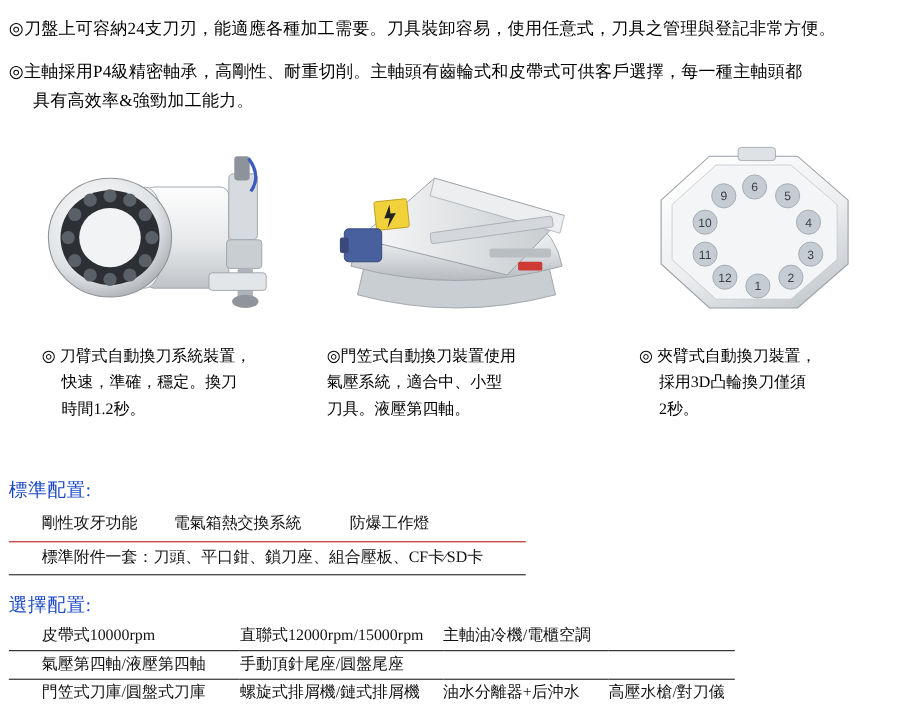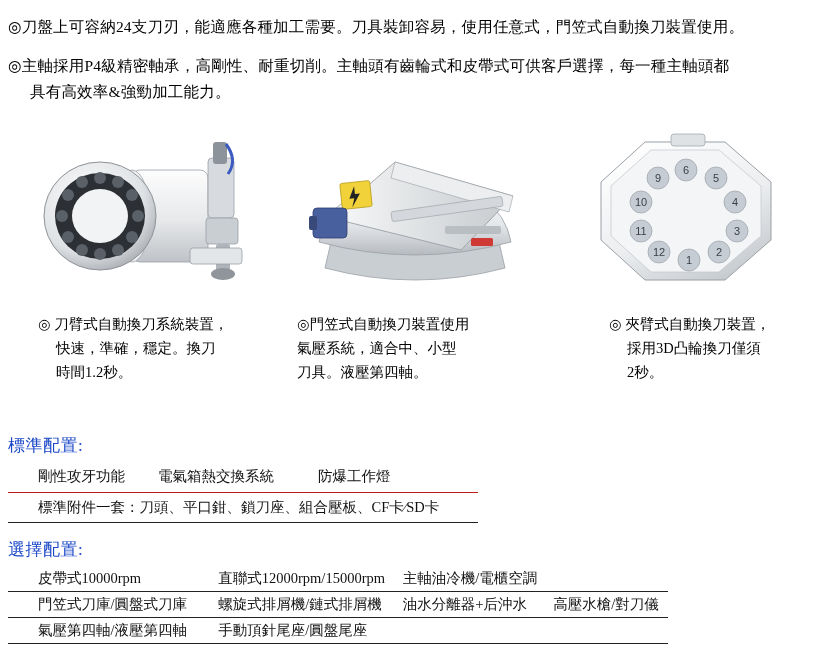--- a/index.html
+++ b/index.html
@@ -70,21 +70,21 @@
     font-size: 14.5px;
     line-height: 24px;
     color: #000;
   }
   .caption .ind {
     display: block;
     padding-left: 18px;
   }
   .cap1 { top: 312px; left: 38px; width: 250px; }
   .cap2 { top: 312px; left: 297px; width: 235px; }
-  .cap3 { top: 312px; left: 609px; width: 220px; }
+  .cap3 { top: 312px; left: 581px; width: 220px; }
 
   
   .sec-title {
     position: absolute;
     font-size: 17px;
     color: #1a48c8;
     font-weight: normal;
     letter-spacing: 0.5px;
     text-align: center;
   }
@@ -137,21 +137,21 @@
   .opt-table td.c4 { width: 120px; }
   .opt-table tr.topline td { border-top: 1px solid #222; }
   .opt-table tr.botline td { border-bottom: 1px solid #222; }
 </style>
 </head>
 <body>
 
 <div class="page">
 
   <div class="intro">
-    <div class="bullet-line">◎刀盤上可容納24支刀刃，能適應各種加工需要。刀具裝卸容易，使用任意式，門笠式自動換刀裝置使用。</div>
+    <div class="bullet-line">◎刀盤上可容納24支刀刃，能適應各種加工需要。刀具裝卸容易，使用任意式，刀具之管理與登記非常方便。</div>
     <div class="bullet-line second">
       <span>◎主軸採用P4級精密軸承，高剛性、耐重切削。主軸頭有齒輪式和皮帶式可供客戶選擇，每一種主軸頭都</span>
       <span class="cont">具有高效率&amp;強勁加工能力。</span>
     </div>
   </div>
 
   <div class="photos">
 
     <div class="photo p1">
       <svg width="230" height="165" viewBox="0 0 230 165">
@@ -304,28 +304,28 @@
 
   <div class="sec-title opt-title">選擇配置:</div>
   <table class="opt-table">
     <tbody>
         <tr>
       <td class="c1">皮帶式10000rpm</td>
       <td class="c2">直聯式12000rpm/15000rpm</td>
       <td class="c3">主軸油冷機/電櫃空調</td>
       <td class="c4"></td>
     </tr>
+    <tr class="topline botline">
+      <td class="c1">氣壓第四軸/液壓第四軸</td>
+      <td class="c2">手動頂針尾座/圓盤尾座</td>
+      <td class="c3"></td>
+      <td class="c4"></td>
+    </tr>
     <tr class="topline">
       <td class="c1">門笠式刀庫/圓盤式刀庫</td>
       <td class="c2">螺旋式排屑機/鏈式排屑機</td>
       <td class="c3">油水分離器+后沖水</td>
       <td class="c4">高壓水槍/對刀儀</td>
     </tr>
-    <tr class="topline botline">
-      <td class="c1">氣壓第四軸/液壓第四軸</td>
-      <td class="c2">手動頂針尾座/圓盤尾座</td>
-      <td class="c3"></td>
-      <td class="c4"></td>
-    </tr>
   </tbody>
     </table>
 
 </div>
 
 </body></html>

